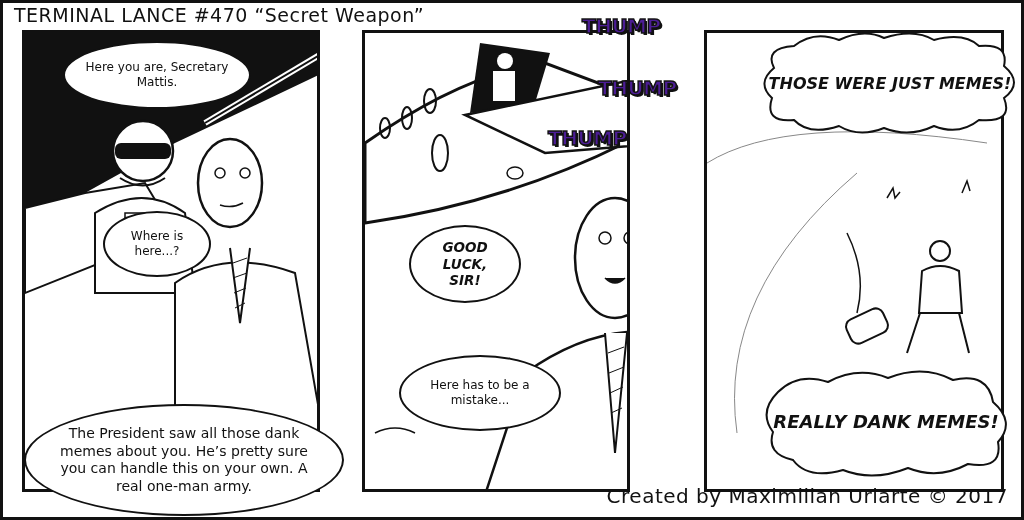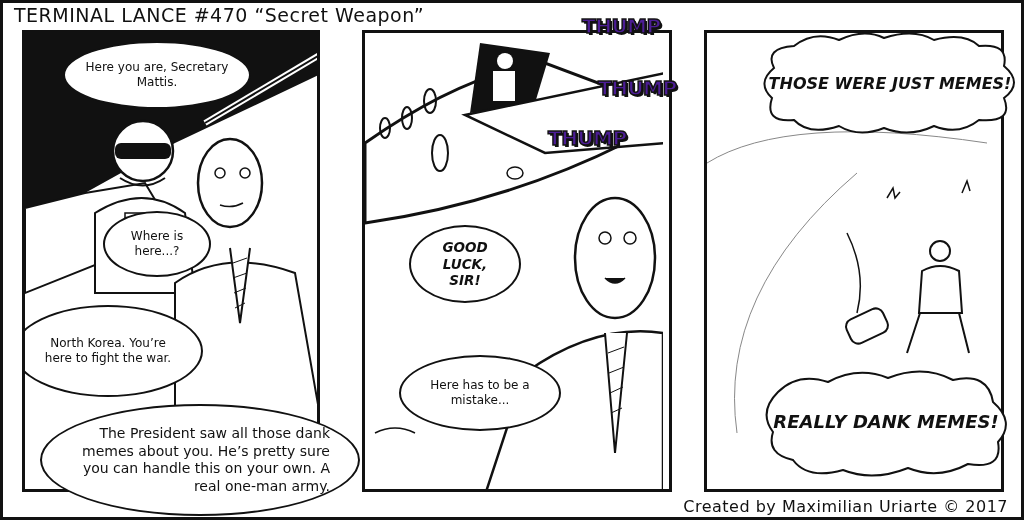--- a/index.html
+++ b/index.html
@@ -1,23 +1,23 @@
 <!DOCTYPE html>
 <html><head>
 <meta charset="utf-8">
 <style>
   * { box-sizing: border-box; margin: 0; padding: 0; }
   html, body { width: 1024px; height: 520px; background: #ffffff; overflow: hidden; }
   body { position: relative; font-family: "DejaVu Sans", sans-serif; color: #111; }
   .frame { position: absolute; left: 0; top: 0; width: 1024px; height: 520px; border: 3px solid #111; }
   .title { position: absolute; left: 14px; top: 4px; font-size: 19px; letter-spacing: 0.5px; font-weight: normal; }
-  .credit { position: absolute; right: 16px; bottom: 4px; font-size: 16px; letter-spacing: 0.5px; }
+  .credit { position: absolute; right: 16px; bottom: 12px; font-size: 20px; letter-spacing: 0.5px; }
   .panel { position: absolute; border: 3px solid #111; background: #fff; overflow: hidden; }
   #p1 { left: 22px; top: 30px; width: 298px; height: 462px; }
-  #p2 { left: 362px; top: 30px; width: 310px; height: 462px; }
+  #p2 { left: 362px; top: 30px; width: 268px; height: 462px; }
   #p3 { left: 704px; top: 30px; width: 300px; height: 462px; }
   .bubble { position: absolute; background: #fff; border: 2px solid #111; border-radius: 50%;
             display: flex; align-items: center; justify-content: center; text-align: center;
             font-size: 12px; line-height: 1.25; padding: 8px 16px; z-index: 5; }
   .shout { font-weight: bold; font-style: italic; text-transform: uppercase; }
   .burst { position: absolute; z-index: 5; display: flex; align-items: center; justify-content: center; text-align: center; }
   .burst svg { position: absolute; left: 0; top: 0; }
   .burst span { position: relative; font-style: italic; font-weight: bold; }
   .sfx { position: absolute; font-weight: 900; font-size: 20px; color: #4c1d95;
          -webkit-text-stroke: 1.5px #111; letter-spacing: -0.5px; z-index: 6;
@@ -54,26 +54,23 @@
       <line x1="208" y1="245" x2="222" y2="240" stroke="#111"></line>
     <line x1="209" y1="260" x2="221" y2="255" stroke="#111"></line>
       <line x1="210" y1="275" x2="220" y2="270" stroke="#111"></line>
   </svg>
   <div class="bubble" style="left:38px; top:8px; width:188px; height:68px;">
     <span>Here you are, Secretary Mattis.</span>
   </div>
   <div class="bubble" style="left:78px; top:178px; width:108px; height:66px;">
     <span>Where is here...?</span>
   </div>
-  <div class="bubble" style="left:-12px; top:272px; width:190px; height:92px; padding:6px 22px;">
-    <span>North Korea. You’re here to fight the war.</span>
-  </div>
 </div>
 
-<div class="bubble" style="left:40px; top:404px; width:320px; height:112px; padding:6px 28px; font-size:14px;text-align:right;">
+<div class="bubble" style="left:24px; top:404px; width:320px; height:112px; padding:6px 28px; font-size:14px;">
   <span>The President saw all those dank memes about you. He’s pretty sure you can handle this on your own. A real one-man army.</span>
 </div>
 
 <div class="panel" id="p2">
   <svg class="art" width="298" height="462" viewBox="0 0 298 462">
 
     <path d="M0 110 Q100 40 180 30 L260 60 L260 110 Q140 170 0 190 Z" fill="#fff" stroke="#111" stroke-width="3"></path>
     <ellipse cx="20" cy="95" rx="5" ry="10" fill="none" stroke="#111" stroke-width="2"></ellipse>
     <ellipse cx="42" cy="85" rx="5" ry="11" fill="none" stroke="#111" stroke-width="2"></ellipse>
     <ellipse cx="65" cy="68" rx="6" ry="12" fill="none" stroke="#111" stroke-width="2"></ellipse>

